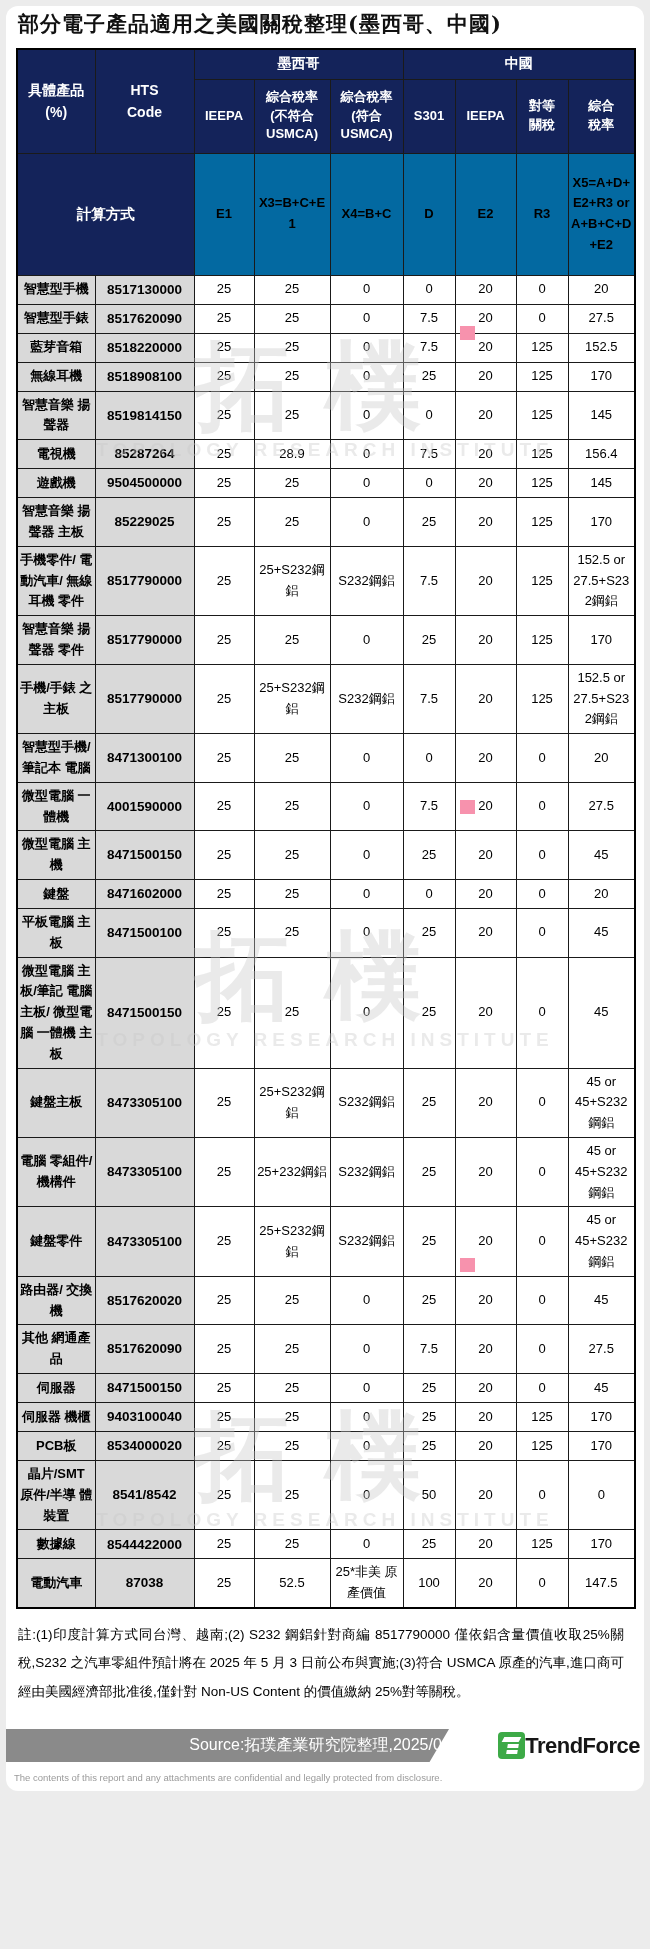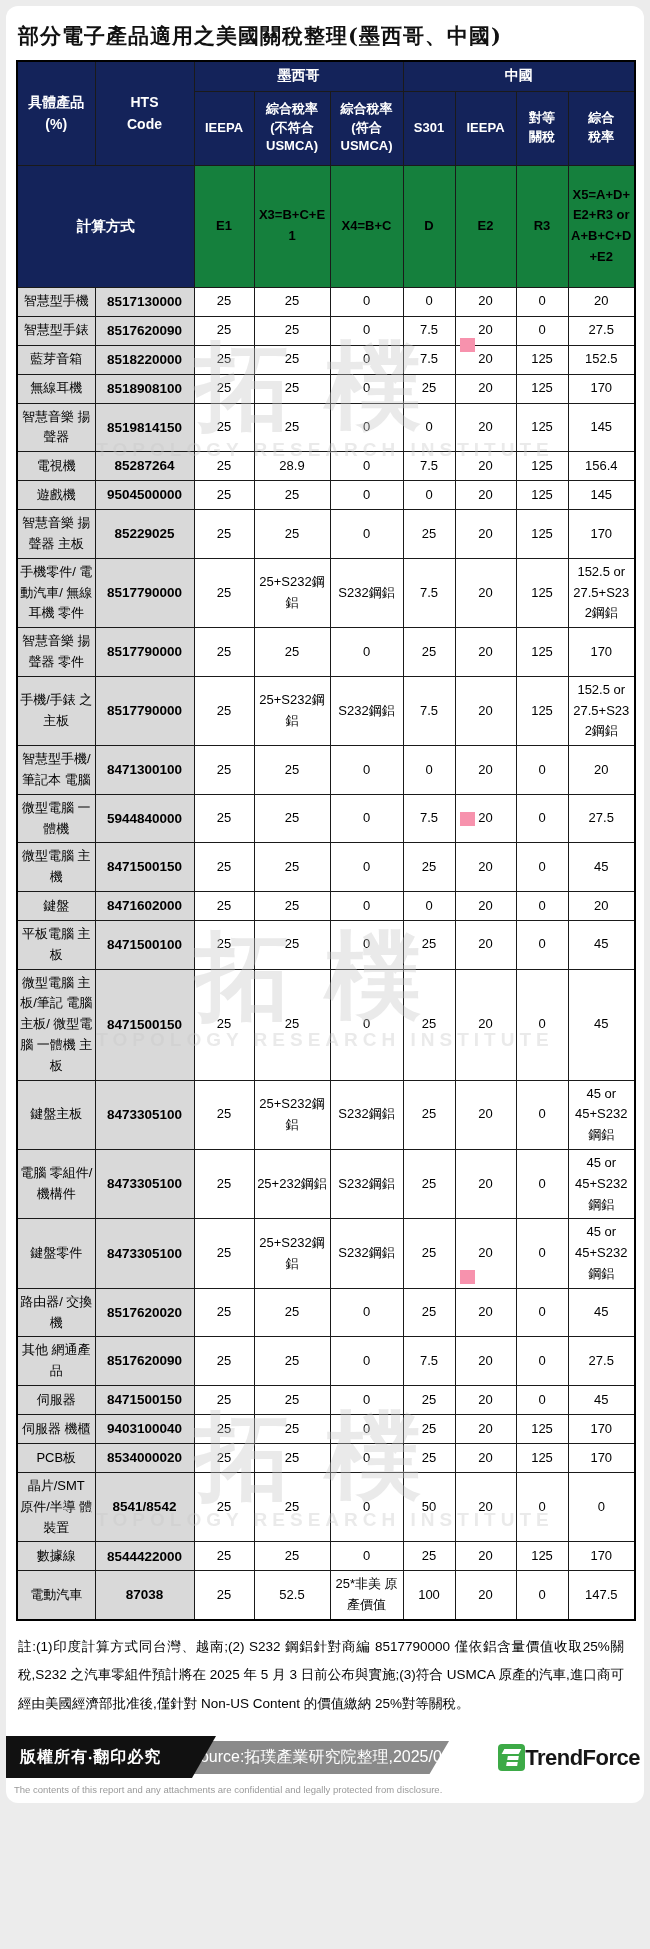--- a/index.html
+++ b/index.html
@@ -2,37 +2,37 @@
 <html><head>
 <meta charset="utf-8">
 <style>
   * { margin:0; padding:0; box-sizing:border-box; }
   html,body { background:#ececec; font-family:"Liberation Sans", sans-serif; }
   .page { width:650px; min-height:1949px; background:#ececec; padding:6px; }
   .card { position:relative; background:#ffffff; border-radius:12px; width:638px; overflow:hidden; padding-bottom:4px; }
 
   
   .title { font-family:"DejaVu Serif", serif; font-weight:bold; font-size:21px; color:#111;
-           padding:16px 10px 10px 12px; letter-spacing:1px; }
+           padding:4px 10px 10px 12px; letter-spacing:1px; }
 
   
   .table-wrap { padding:0 10px; position:relative; z-index:2; }
   table { border-collapse:collapse; width:618px; table-layout:fixed; }
   th, td { border:1px solid #1a1a1a; text-align:center; vertical-align:middle; }
   table { border:2px solid #000; }
 
   thead th.navy { background:#14235a; color:#fff; font-weight:bold; }
   th.country { font-size:14px; height:30px; }
   th.sub { font-size:13px; height:74px; white-space:pre-line; line-height:1.45; padding:2px 1px; }
   th.corner { font-size:14px; white-space:pre-line; line-height:1.6; }
   .formula-label { background:#14235a; color:#fff; font-weight:bold; font-size:14.5px; height:100px; }
-  td.formula { background:#15803d; font-weight:bold; font-size:13px; line-height:1.6; padding:19px 2px; word-break:break-word; }
+  td.formula { background:#0369a1; font-weight:bold; font-size:13px; line-height:1.6; padding:19px 2px; word-break:break-word; }
 
   tbody td { font-size:13px; line-height:1.6; padding:3px 2px; position:relative; }
-  tbody td.product { background:#d9d9d9; word-break:break-word; min-height:25px; }
+  tbody td.product { background:#d9d9d9; word-break:break-word; min-height:25px;font-weight:bold; }
   tbody td.hts { background:#d9d9d9; font-weight:bold; font-size:13.5px; letter-spacing:0; }
   tbody td.val { background:#fff; word-break:break-word; }
   tbody tr { height:29px; }
 
   
   .marker { position:absolute; width:15px; height:14px; background:#f792ad; z-index:6; }
   .marker.bottom-left { left:4px; bottom:-7px; }
   .marker.mid-left { left:4px; top:50%; margin-top:-7px; }
   .marker.low-left { left:4px; bottom:4px; }
 
@@ -250,21 +250,21 @@
               <td class="val">25</td>
               <td class="val">25</td>
               <td class="val">0</td>
               <td class="val">0</td>
               <td class="val">20</td>
               <td class="val">0</td>
               <td class="val">20</td>
             </tr>
             <tr>
               <td class="product">微型電腦 一體機</td>
-              <td class="hts">5944840000</td>
+              <td class="hts">4001590000</td>
               <td class="val">25</td>
               <td class="val">25</td>
               <td class="val">0</td>
               <td class="val">7.5</td>
               <td class="val">20<span class="marker mid-left"></span></td>
               <td class="val">0</td>
               <td class="val">27.5</td>
             </tr>
             <tr>
               <td class="product">微型電腦 主機</td>
@@ -446,21 +446,20 @@
     <div class="watermark" style="top:1400px">
       <div class="cjk">拓樸</div>
       <div class="latin">TOPOLOGY RESEARCH INSTITUTE</div>
     </div>
 
     <p class="note">註:(1)印度計算方式同台灣、越南;(2) S232 鋼鋁針對商編 8517790000 僅依鋁含量價值收取25%關稅,S232 之汽車零組件預計將在 2025 年 5 月 3 日前公布與實施;(3)符合 USMCA 原產的汽車,進口商可經由美國經濟部批准後,僅針對 Non-US Content 的價值繳納 25%對等關稅。</p>
 
     <div class="footer-band">
       <div class="src-bar"></div>
       <div class="src-text">Source:拓璞產業研究院整理,2025/04</div>
-      <div class="copyright">版權所有‧翻印必究</div>
       <div class="brand-panel">
         <span class="brand-mark"></span>
         <span class="brand-text">TrendForce</span>
       </div>
     </div>
     <div class="disclaimer">The contents of this report and any attachments are confidential and legally protected from disclosure.</div>
 
   </div>
 </div>
 

